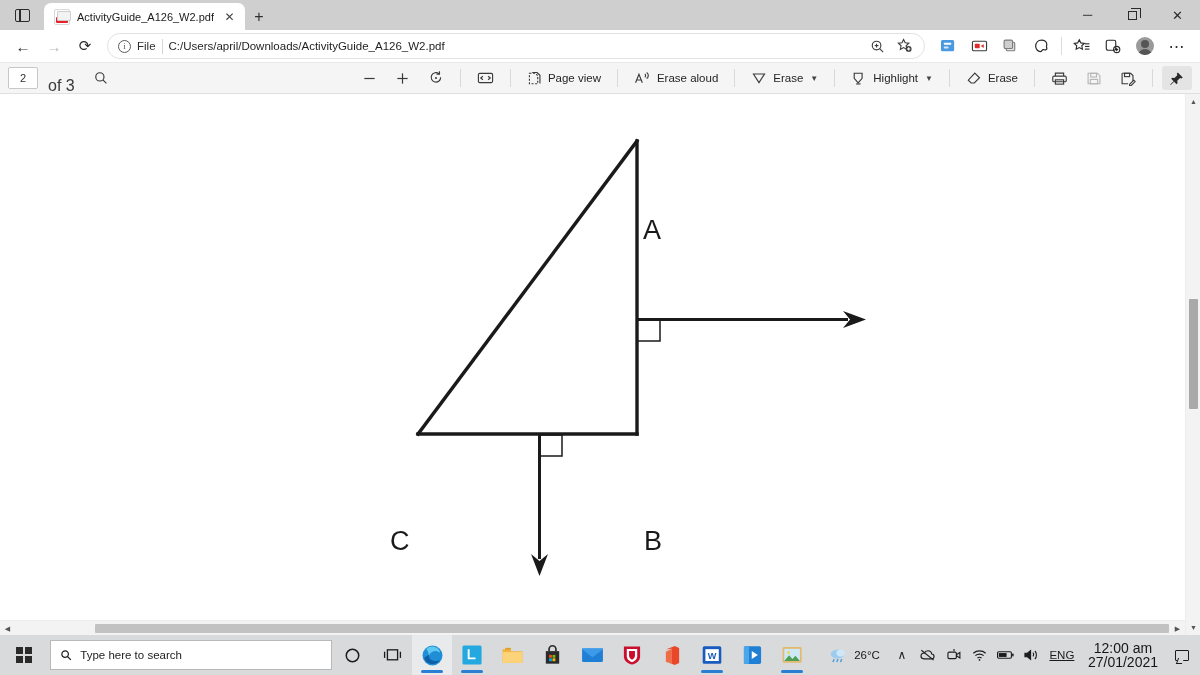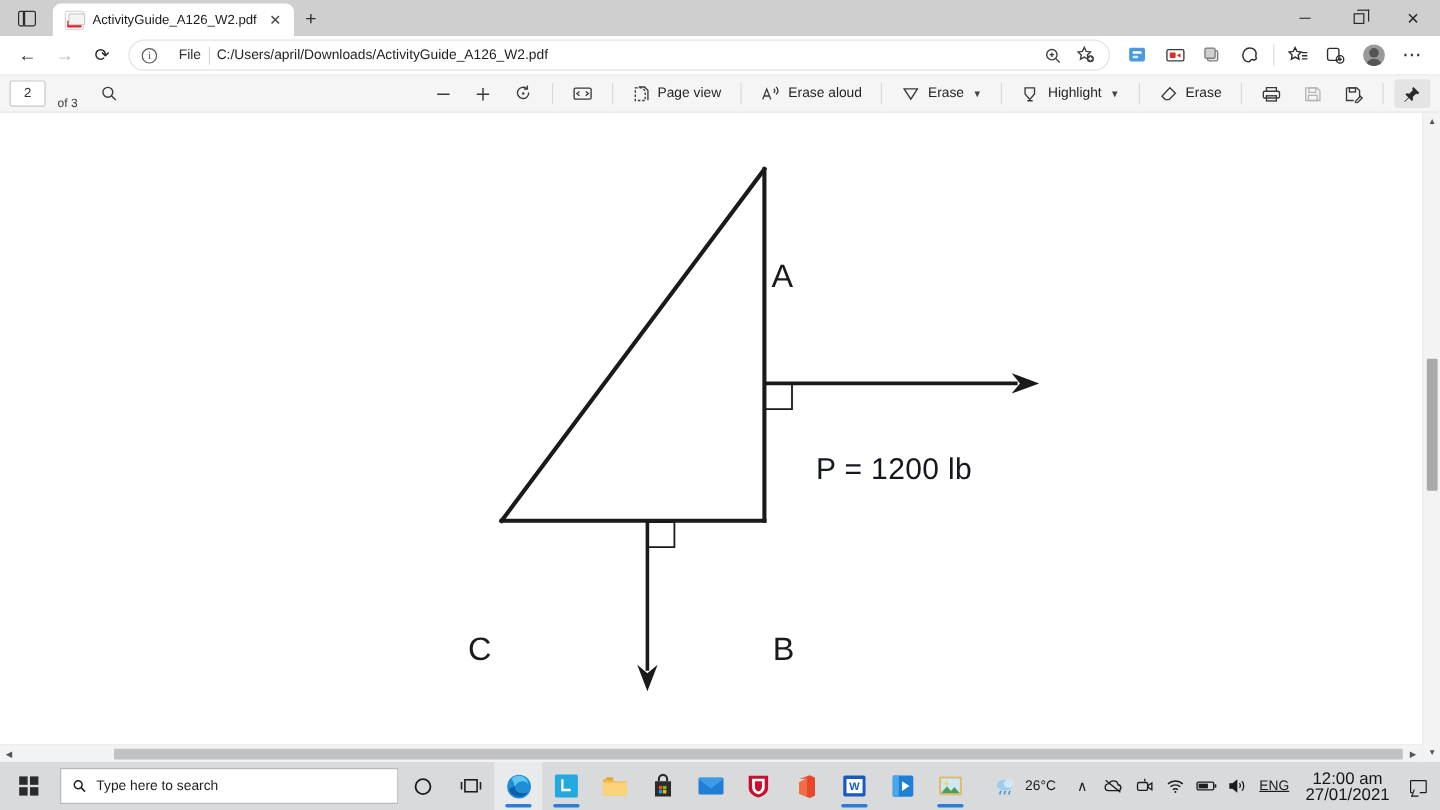--- a/index.html
+++ b/index.html
@@ -68,21 +68,21 @@
   .nav-btn.dim { color: #b9b9b9; }
   .omnibox {
     flex: 1; height: 26px; background: #fff; border-radius: 13px; display:flex; align-items:center;
     gap: 6px; padding: 0 6px 0 10px; margin-left: 6px; border: 1px solid #e2e2e2;
   }
   .info-ico {
     width: 13px; height: 13px; border: 1.2px solid #5a5a5a; border-radius: 50%;
     font-size: 9px; line-height: 11px; text-align: center; color: #5a5a5a; font-family: "Liberation Serif", serif;
     flex: 0 0 13px;
   }
-  .omni-file { font-size: 11.5px; color: #2f2f2f; margin-left: 12px; }
+  .omni-file { font-size: 11.5px; color: #2f2f2f; }
   .omni-sep { width: 1px; height: 15px; background: #d6d6d6; }
   .omni-url { font-size: 11.5px; color: #1f1f1f; white-space: nowrap; overflow: hidden; }
   .omni-right { margin-left: auto; display: flex; align-items: center; gap: 2px; }
   .omni-ico-btn { width: 26px; height: 24px; display:flex; align-items:center; justify-content:center; color:#3b3b3b; }
   .ext-strip { display: flex; align-items: center; gap: 1px; padding-left: 7px; }
   .ext-btn { width: 30px; height: 28px; display:flex; align-items:center; justify-content:center; }
   .avatar-btn { width: 32px; height: 28px; display:flex; align-items:center; justify-content:center; }
   .avatar { width: 18px; height: 18px; border-radius: 50%; background: #9a9a9a; position: relative; overflow:hidden; }
   .avatar::before { content:""; position:absolute; left:5px; top:3px; width:8px; height:8px; border-radius:50%; background:#555; }
   .avatar::after { content:""; position:absolute; left:2px; top:12px; width:14px; height:10px; border-radius:7px 7px 0 0; background:#555; }
@@ -91,21 +91,21 @@
 
   
   .pdfbar {
     height: 32px; background: #f5f5f5; border-top: 1px solid #eaeaea; border-bottom: 1px solid #e0e0e0;
     display: flex; align-items: center; padding: 0 8px; gap: 4px; flex: 0 0 32px;
   }
   .pg-input {
     width: 30px; height: 22px; border: 1px solid #c7c7c7; background:#fff; border-radius:2px;
     font-size: 11px; color: #303030; text-align: center; font-family: "Liberation Sans", sans-serif;
   }
-  .pg-of { font-size: 10px; color: #3a3a3a; margin: 16px 8px 0 6px; }
+  .pg-of { font-size: 16px; color: #3a3a3a; margin: 16px 8px 0 6px; }
   .tb-btn {
     height: 24px; display: flex; align-items: center; gap: 6px; padding: 0 7px;
     border-radius: 3px; font-size: 11.5px; color: #252525; white-space: nowrap;
   }
   .tb-btn.active { background: #e4e4e4; }
   .tb-sep { width: 1px; height: 18px; background: #d9d9d9; margin: 0 5px; }
   .tb-spacer { flex: 1; }
   .chev { font-size: 8px; color: #444; margin-left: 1px; }
   .dim-ico { opacity: 0.33; }
 
@@ -391,21 +391,20 @@
 
         <g>
           <line x1="539.5" y1="341" x2="539.5" y2="465" stroke="#1a1a1a" stroke-width="3"></line>
           <path d="M531 460 L539.5 482 L548 460 L539.5 467 Z" fill="#1a1a1a"></path>
         </g>
       </svg>
 
       <div style="position:absolute; left:643px; top:121px; font-size:27px; color:#1a1a1a; font-family:'Liberation Sans', sans-serif;">A</div>
       <div style="position:absolute; left:644px; top:432px; font-size:27px; color:#1a1a1a; font-family:'Liberation Sans', sans-serif;">B</div>
       <div style="position:absolute; left:390px; top:432px; font-size:27px; color:#1a1a1a; font-family:'Liberation Sans', sans-serif;">C</div>
-      <div style="position:absolute; left:680px; top:283px; font-size:25px; color:#15171f; letter-spacing:0.3px; font-family:'Liberation Sans', sans-serif;">P = 1200 lb</div>
       <div style="position:absolute; left:543px; top:534px; font-size:25px; color:#15171f; letter-spacing:0.3px; font-family:'Liberation Sans', sans-serif;">F = 400 lb</div>
     </div>
 
     <div class="vscroll">
       <div class="vscroll-up">▲</div>
       <div class="vthumb"></div>
       <div class="vscroll-down">▼</div>
     </div>
 
     <div class="hscroll">

